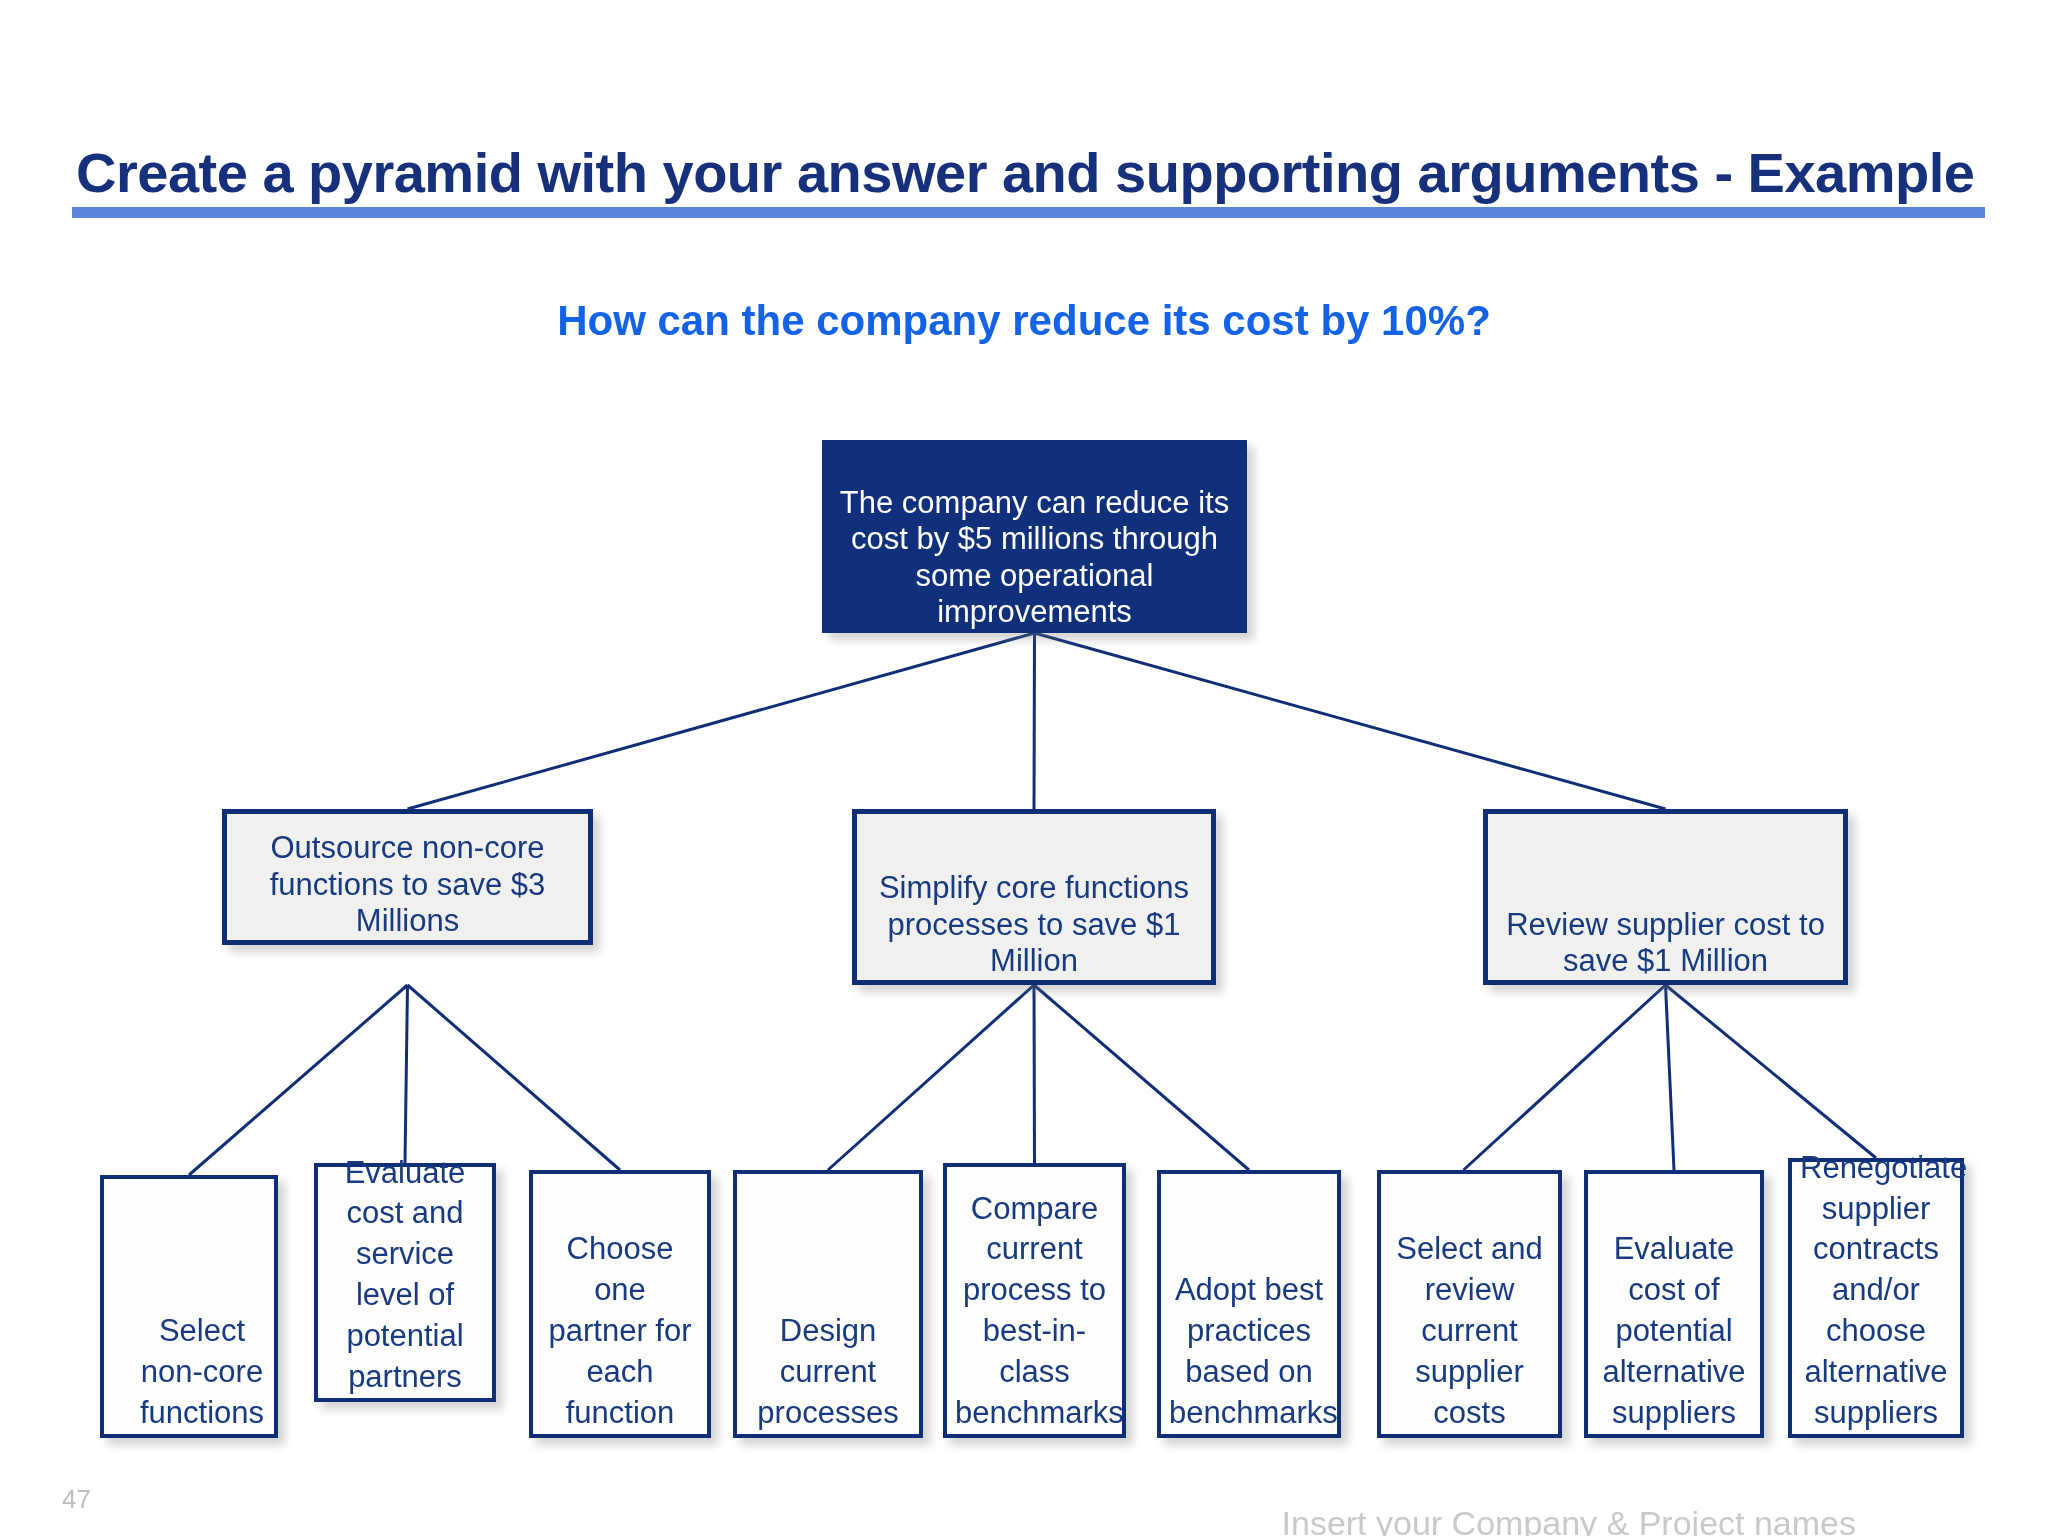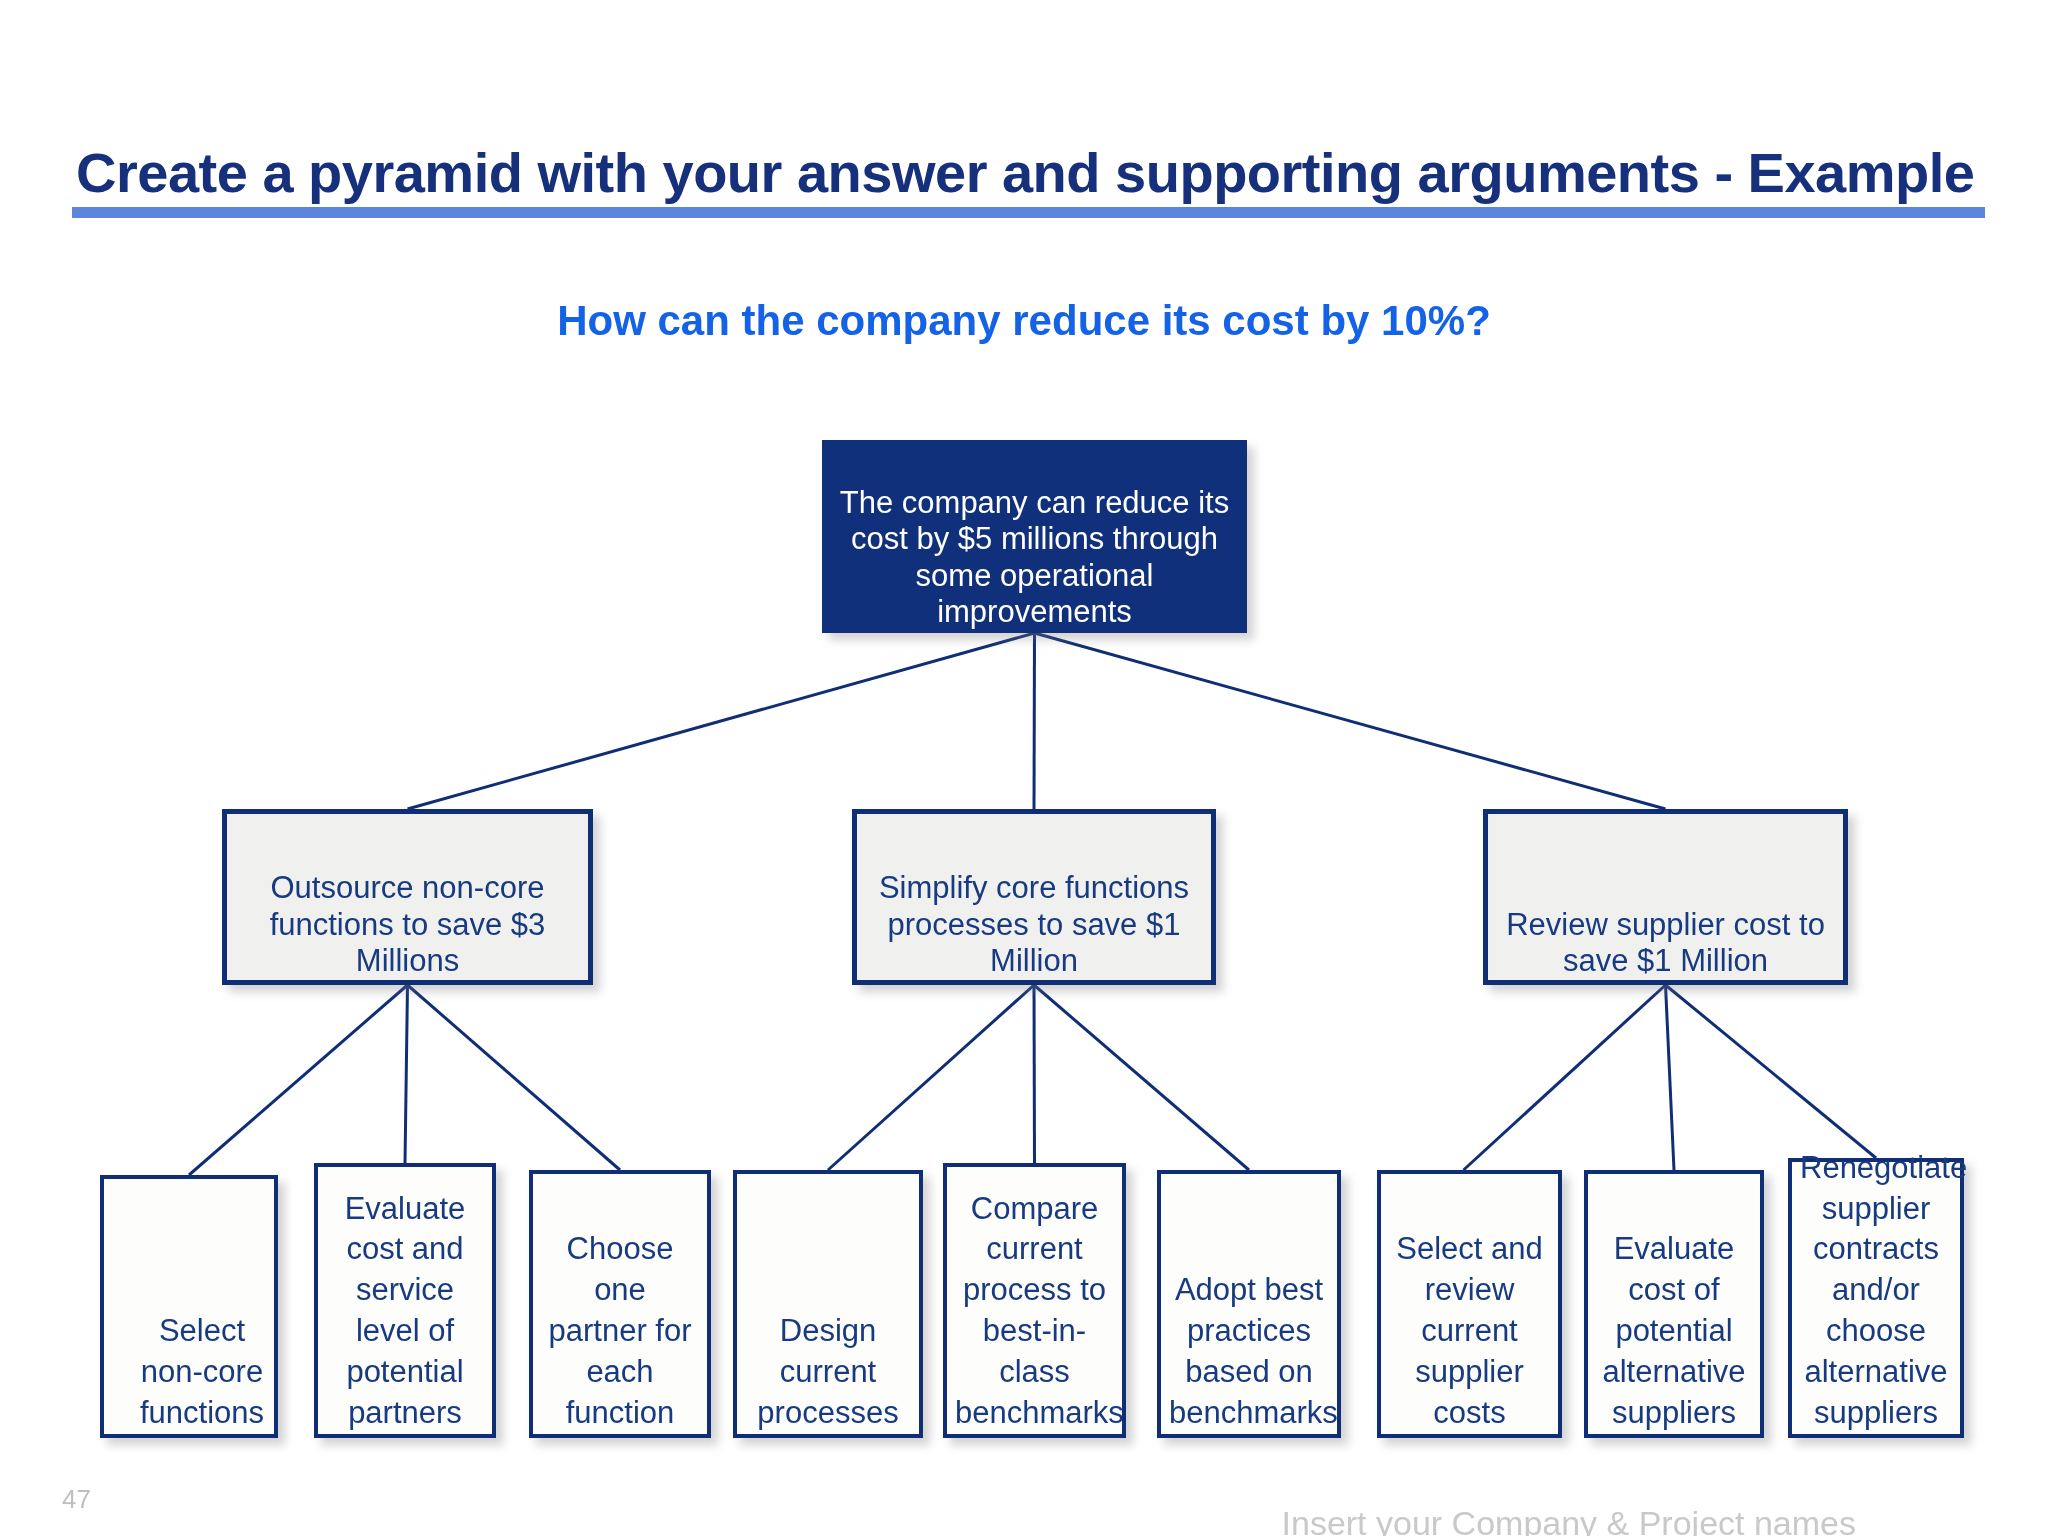--- a/index.html
+++ b/index.html
@@ -143,33 +143,33 @@
       <line x1="1034" y1="985" x2="1249" y2="1170" stroke="#102E76" stroke-width="3"></line>
       <line x1="1665.5" y1="985" x2="1463.5" y2="1170" stroke="#102E76" stroke-width="3"></line>
       <line x1="1665.5" y1="985" x2="1674" y2="1170" stroke="#102E76" stroke-width="3"></line>
       <line x1="1665.5" y1="985" x2="1876" y2="1158" stroke="#102E76" stroke-width="3"></line>
     </svg>
 
   <div id="node-layer">
       <div class="node level-1" style="left: 822px; top: 440px; width: 425px; height: 193px;">
         <span class="txt">The company can reduce its cost by $5 millions through some operational improvements</span>
       </div>
-      <div class="node level-2" style="left: 222px; top: 809px; width: 371px; height: 176px;">
+      <div class="node level-2" style="left: 222px; top: 809px; width: 371px; height: 136px;">
         <span class="txt">Outsource non-core functions to save $3 Millions</span>
       </div>
       <div class="node level-2" style="left: 852px; top: 809px; width: 364px; height: 176px;">
         <span class="txt">Simplify core functions processes to save $1 Million</span>
       </div>
       <div class="node level-2" style="left: 1483px; top: 809px; width: 365px; height: 176px;">
         <span class="txt">Review supplier cost to save $1 Million</span>
       </div>
       <div class="node level-3" style="left: 100px; top: 1175px; width: 178px; height: 263px; padding-left: 26px;">
         <span class="txt">Select non-core functions</span>
       </div>
-      <div class="node level-3" style="left: 314px; top: 1163px; width: 182px; height: 275px;">
+      <div class="node level-3" style="left: 314px; top: 1163px; width: 182px; height: 239px;">
         <span class="txt">Evaluate cost and service level of potential partners</span>
       </div>
       <div class="node level-3" style="left: 529px; top: 1170px; width: 182px; height: 268px;">
         <span class="txt">Choose one partner for each function</span>
       </div>
       <div class="node level-3" style="left: 733px; top: 1170px; width: 190px; height: 268px;">
         <span class="txt">Design current processes</span>
       </div>
       <div class="node level-3" style="left: 943px; top: 1163px; width: 183px; height: 275px;">
         <span class="txt">Compare current process to best-in-class benchmarks</span>

